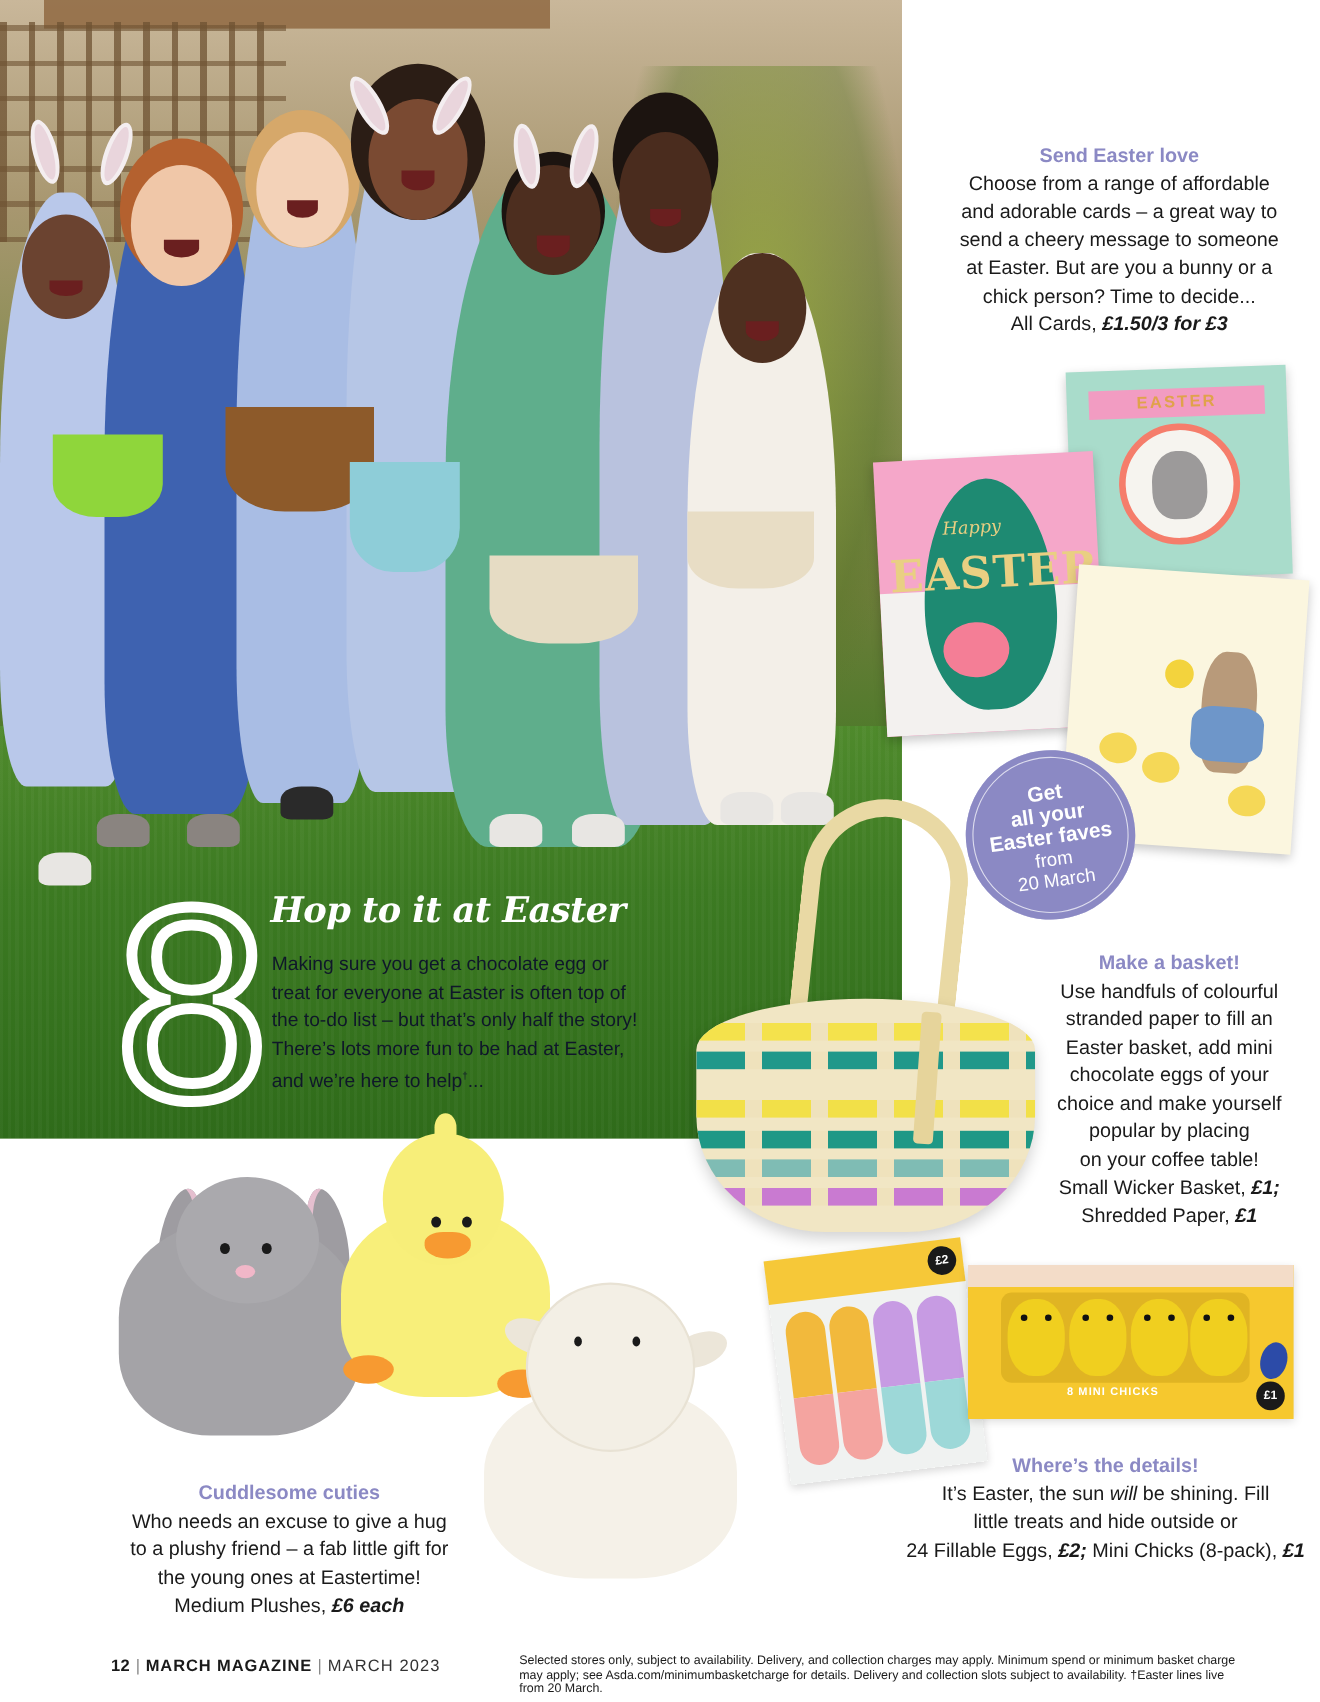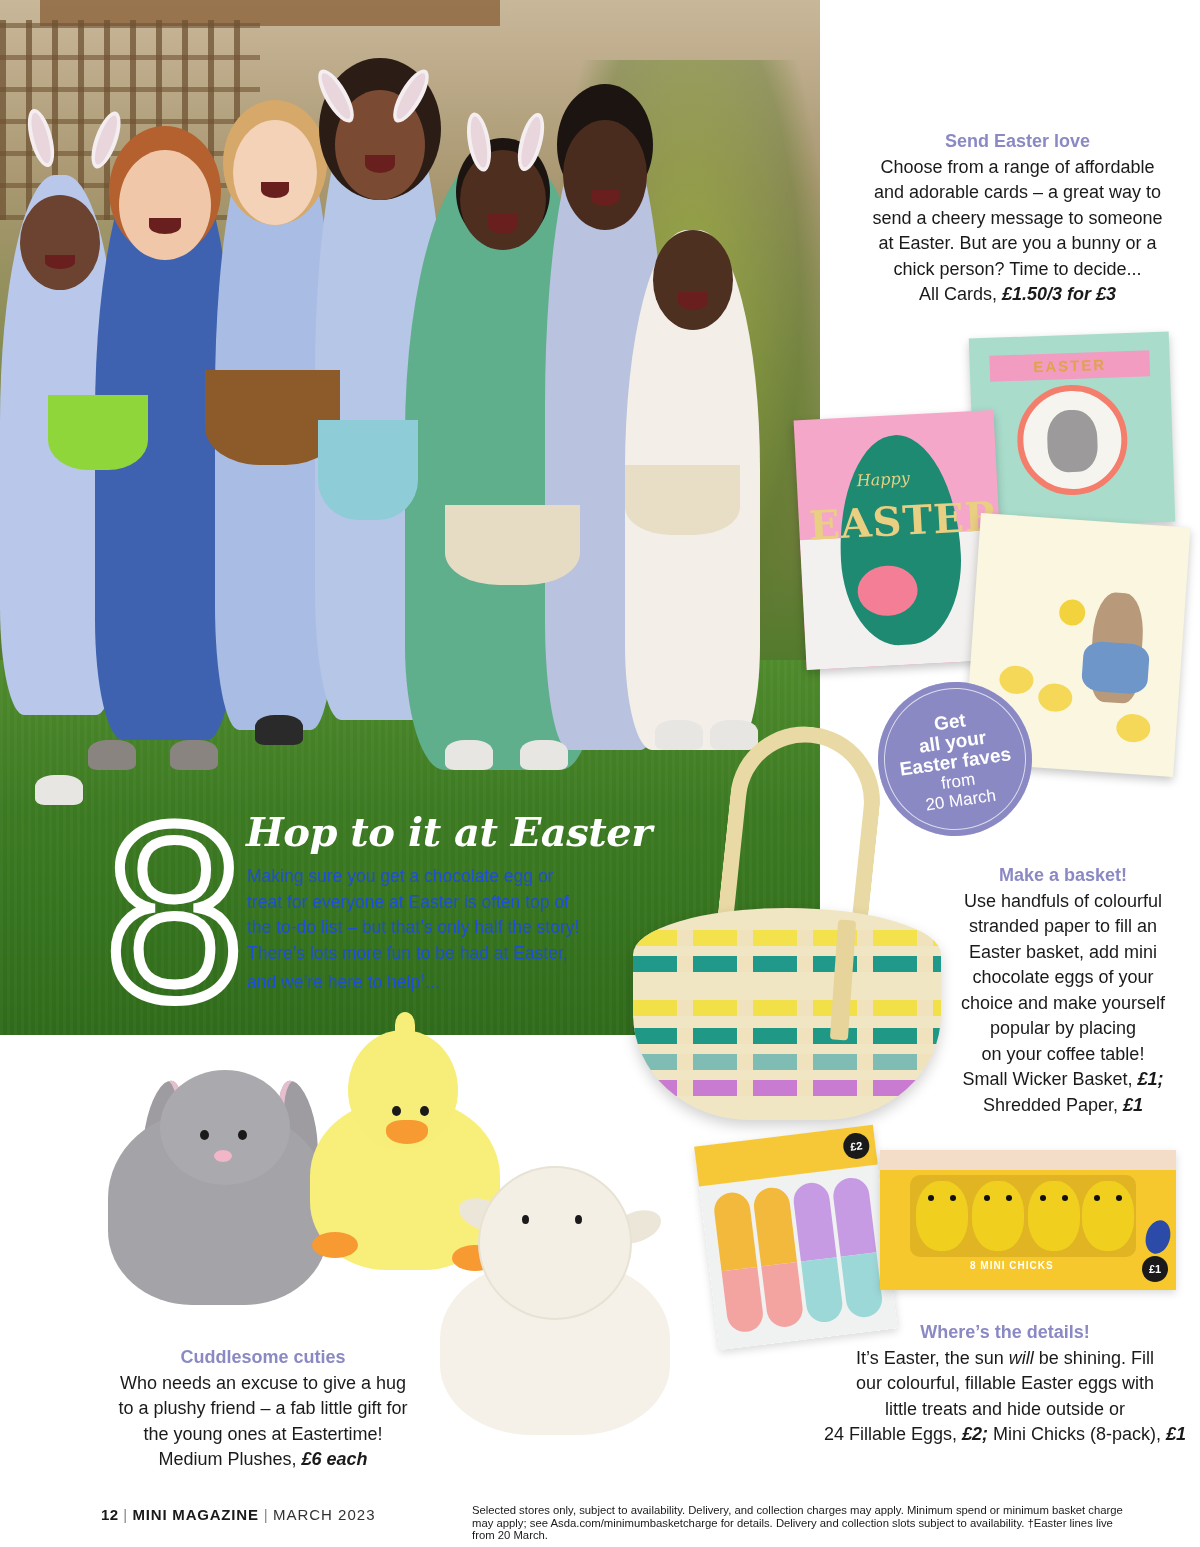--- a/index.html
+++ b/index.html
@@ -39,25 +39,25 @@
 
     
     .big-eight {
       position: absolute; left: 105px; top: 788px; font-family: "Liberation Sans", sans-serif;
       font-size: 250px; font-weight: 300; line-height: 1; color: transparent;
       -webkit-text-stroke: 10px #ffffff; letter-spacing: -4px;
     }
     .intro-title {
       position: absolute; left: 246px; top: 808px; width: 440px;
       font-family: "DejaVu Serif", serif; font-style: italic; font-weight: bold;
-      font-size: 40px; color: #ffffff; letter-spacing: -0.5px; white-space: nowrap;
+      font-size: 32px; color: #ffffff; letter-spacing: -0.5px; white-space: nowrap;
     }
     .intro-body {
       position: absolute; left: 247px; top: 864px; width: 345px;
-      font-size: 17.5px; line-height: 25.5px; color: #1d4ed8;
+      font-size: 17.5px; line-height: 25.5px; color: #0f172a;
     }
     .intro-body sup { font-size: 9px; }
 
     
     .blk { position: absolute; text-align: center; font-size: 18px; line-height: 25.5px; color: #1a1a1a; }
     .blk .h { color: #8b89c4; font-weight: bold; font-size: 18px; }
     .blk b { font-weight: bold; font-style: italic; }
 
     
     .card { position: absolute; box-shadow: 0 4px 10px rgba(0,0,0,.22); overflow: hidden; }
@@ -345,21 +345,20 @@
     <div class="fuzz" style="left:172px;"></div>
   </div>
   <div class="label">8 MINI CHICKS</div>
   <div class="jelly"></div>
   <div class="price-dot" style="right:8px;top:106px;">£1</div>
 </div>
 
 <div class="blk" style="left:810px;top:1320px;width:390px;">
   <div class="h">Where’s the details!</div>
   <div><span>It’s Easter, the sun </span><em>will</em><span> be shining. Fill</span></div>
-  <div>our colourful, fillable Easter eggs with</div>
   <div>little treats and hide outside or</div>
   <div style="white-space:nowrap;"><span>24 Fillable Eggs, </span><b>£2;</b><span> Mini Chicks (8-pack), </span><b>£1</b></div>
 </div>
 
 <div class="footer-left">
-  <span class="pg">12</span><span class="sep">|</span><span class="mag">MINI MAGAZINE</span><span class="sep">|</span><span class="date">MARCH 2023</span>
+  <span class="pg">12</span><span class="sep">|</span><span class="mag">MARCH MAGAZINE</span><span class="sep">|</span><span class="date">MARCH 2023</span>
 </div>
 <div class="footer-right">Selected stores only, subject to availability. Delivery, and collection charges may apply. Minimum spend or minimum basket charge may apply; see Asda.com/minimumbasketcharge for details. Delivery and collection slots subject to availability. †Easter lines live from 20 March.</div>
 
 </body></html>

